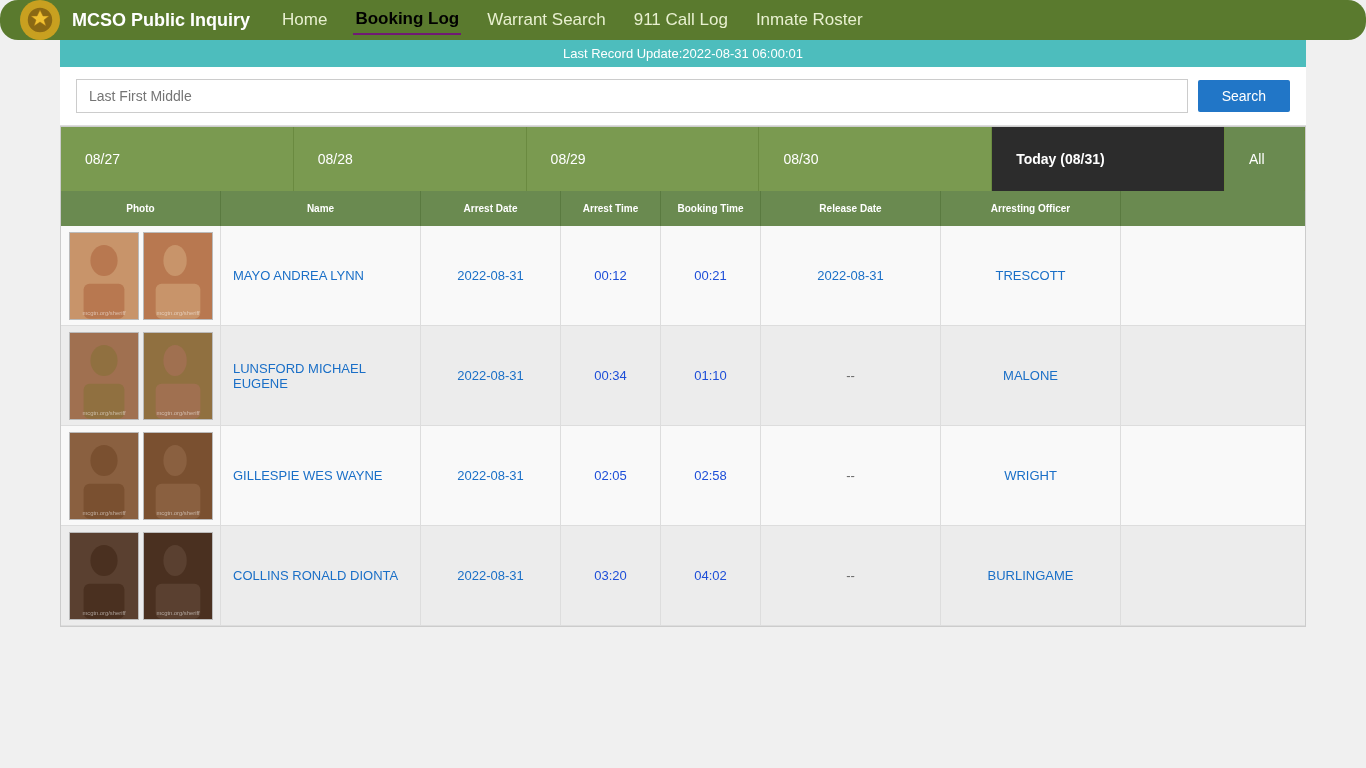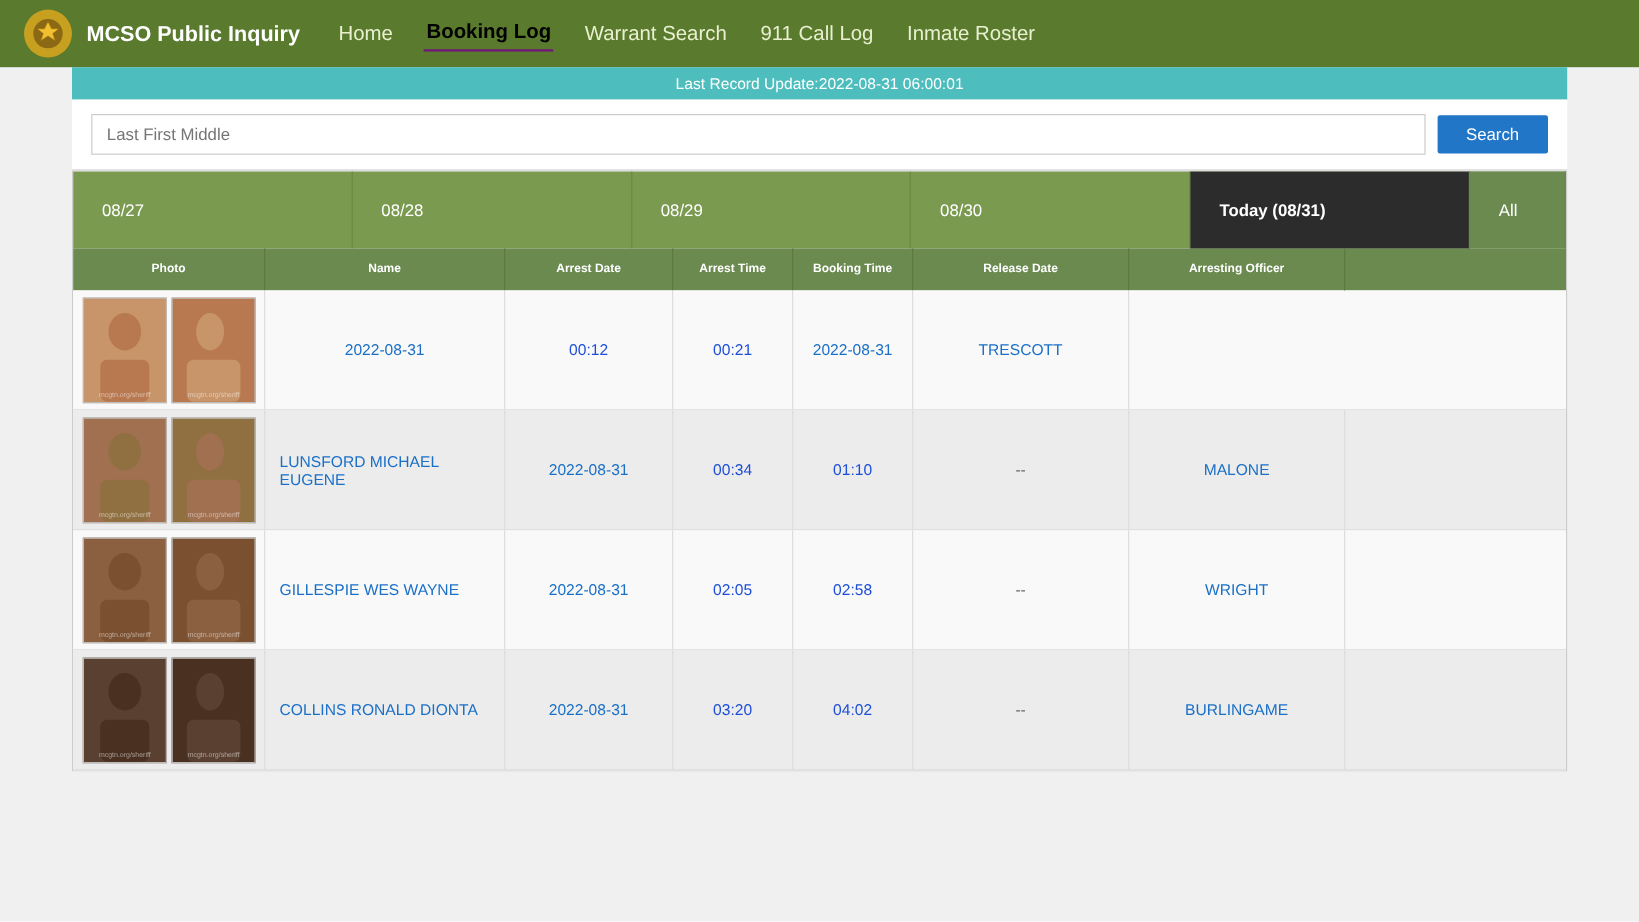--- a/index.html
+++ b/index.html
@@ -4,21 +4,22 @@
   <style>
     * { box-sizing: border-box; margin: 0; padding: 0; }
     body { font-family: Arial, sans-serif; background: #f0f0f0; font-size: 14px; }
 
     
     #header {
       background: #5a7a2e;
       display: flex;
       align-items: center;
       padding: 0 20px;
-      height: 56px;
+      height: 40px;
+      border-radius: 18px;
     }
     #header .logo {
       width: 40px; height: 40px;
       background: #c8a020;
       border-radius: 50%;
       display: flex; align-items: center; justify-content: center;
       margin-right: 12px;
       flex-shrink: 0;
     }
     #header .logo svg { width: 28px; height: 28px; }
@@ -241,20 +242,21 @@
     </div>
     <div class="mugshot mugshot-side" style="background:#b87850">
       <svg viewBox="0 0 70 88" xmlns="http://www.w3.org/2000/svg">
         <rect width="70" height="88" fill="#b87850"></rect>
         <ellipse cx="32" cy="28" rx="12" ry="16" fill="#c8946a"></ellipse>
         <rect x="12" y="52" width="46" height="36" rx="6" fill="#c8946a"></rect>
         <text x="35" y="84" font-size="6" fill="rgba(255,255,255,0.5)" text-anchor="middle">mcgtn.org/sheriff</text>
       </svg>
     </div>
   </div>
+          <div class="cell name-cell">MAYO ANDREA LYNN</div>
           <div class="cell date-cell">2022-08-31</div>
           <div class="cell time-cell">00:12</div>
           <div class="cell time-cell">00:21</div>
           <div class="cell date-cell">2022-08-31</div>
           <div class="cell officer-cell">TRESCOTT</div>
         </div>
         <div class="booking-row">
           <div class="cell photo-cell">
     <div class="mugshot mugshot-front" style="background:#a07050">
       <svg viewBox="0 0 70 88" xmlns="http://www.w3.org/2000/svg">

